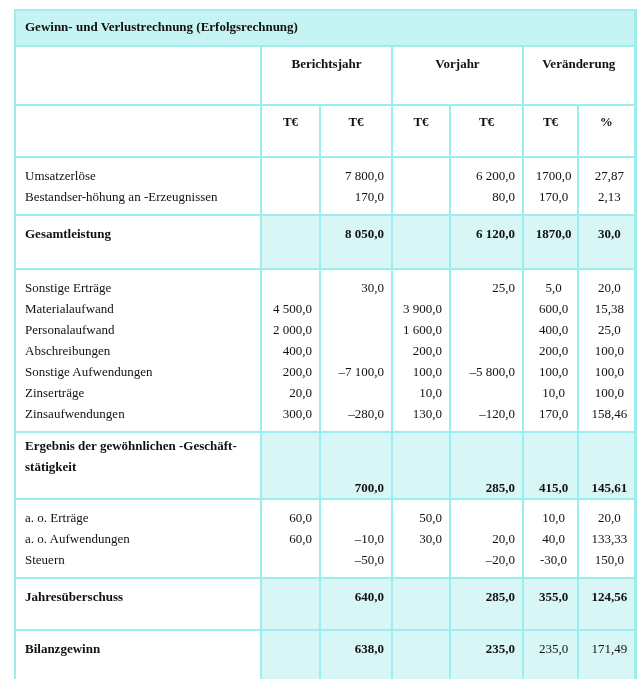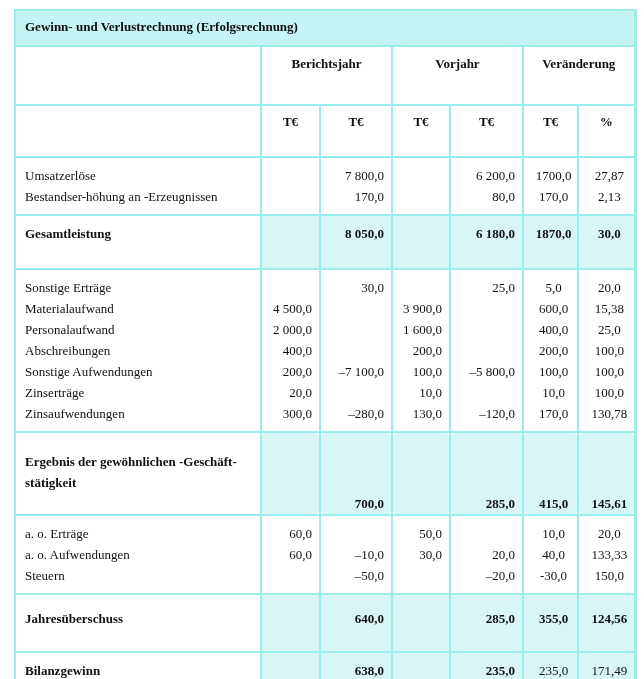--- a/index.html
+++ b/index.html
@@ -26,22 +26,22 @@
   td.num .ln{padding-right:7px;text-align:right;}
   td.chg .ln{padding-left:6px;text-align:center;}
   tr.title-row td{
     background:var(--title-bg);font-weight:bold;
     padding:8px 0 10px 9px;white-space:nowrap;
   }
   tr.grp-hdr td{height:48px;text-align:center;font-weight:bold;padding-top:9px;background:#fff;}
   tr.sub-hdr td{height:42px;text-align:center;font-weight:bold;padding-top:8px;background:#fff;}
   tr.grp td{padding:7px 0;}
   tr.total td{padding:7px 0 24px;}
-  tr.ergeb td{padding:18px 0 0;border-radius:8px;}
-  tr.jahres td{padding:13px 0 22px;}
+  tr.ergeb td{padding:2px 0 0;}
+  tr.jahres td{padding:7px 0 22px;}
   tr.einst td{padding:7px 0 12px;}
   tr.bilanz td{padding:7px 0 20px;}
   td.vbg{background:var(--total-bg);}
 </style>
 </head>
 <body>
 
 <div class="page">
   <table class="pnl">
     <colgroup>
@@ -114,21 +114,21 @@
       <td class="num vbg">
             <div class="ln"></div>
           </td>
       <td class="num vbg">
         <div class="ln b">8 050,0</div>
       </td>
       <td class="num vbg">
             <div class="ln"></div>
           </td>
       <td class="num vbg">
-        <div class="ln b">6 180,0</div>
+        <div class="ln b">6 120,0</div>
       </td>
       <td class="chg vbg">
         <div class="ln b">1870,0</div>
       </td>
       <td class="chg vbg">
         <div class="ln b">30,0</div>
       </td>
     </tr>
 
     <tr class="grp">
@@ -186,21 +186,21 @@
         <div class="ln">10,0</div>
         <div class="ln">170,0</div>
       </td>
       <td class="chg">
         <div class="ln">20,0</div>
         <div class="ln">15,38</div>
         <div class="ln">25,0</div>
         <div class="ln">100,0</div>
         <div class="ln">100,0</div>
         <div class="ln">100,0</div>
-        <div class="ln">130,78</div>
+        <div class="ln">158,46</div>
       </td>
     </tr>
 
     <tr class="ergeb">
       <td class="lbl">
         <div class="ln b">Ergebnis der gewöhnlichen -Geschäft-</div>
         <div class="ln b">stätigkeit</div>
         <div class="ln"></div>
       </td>
       <td class="num vbg">

